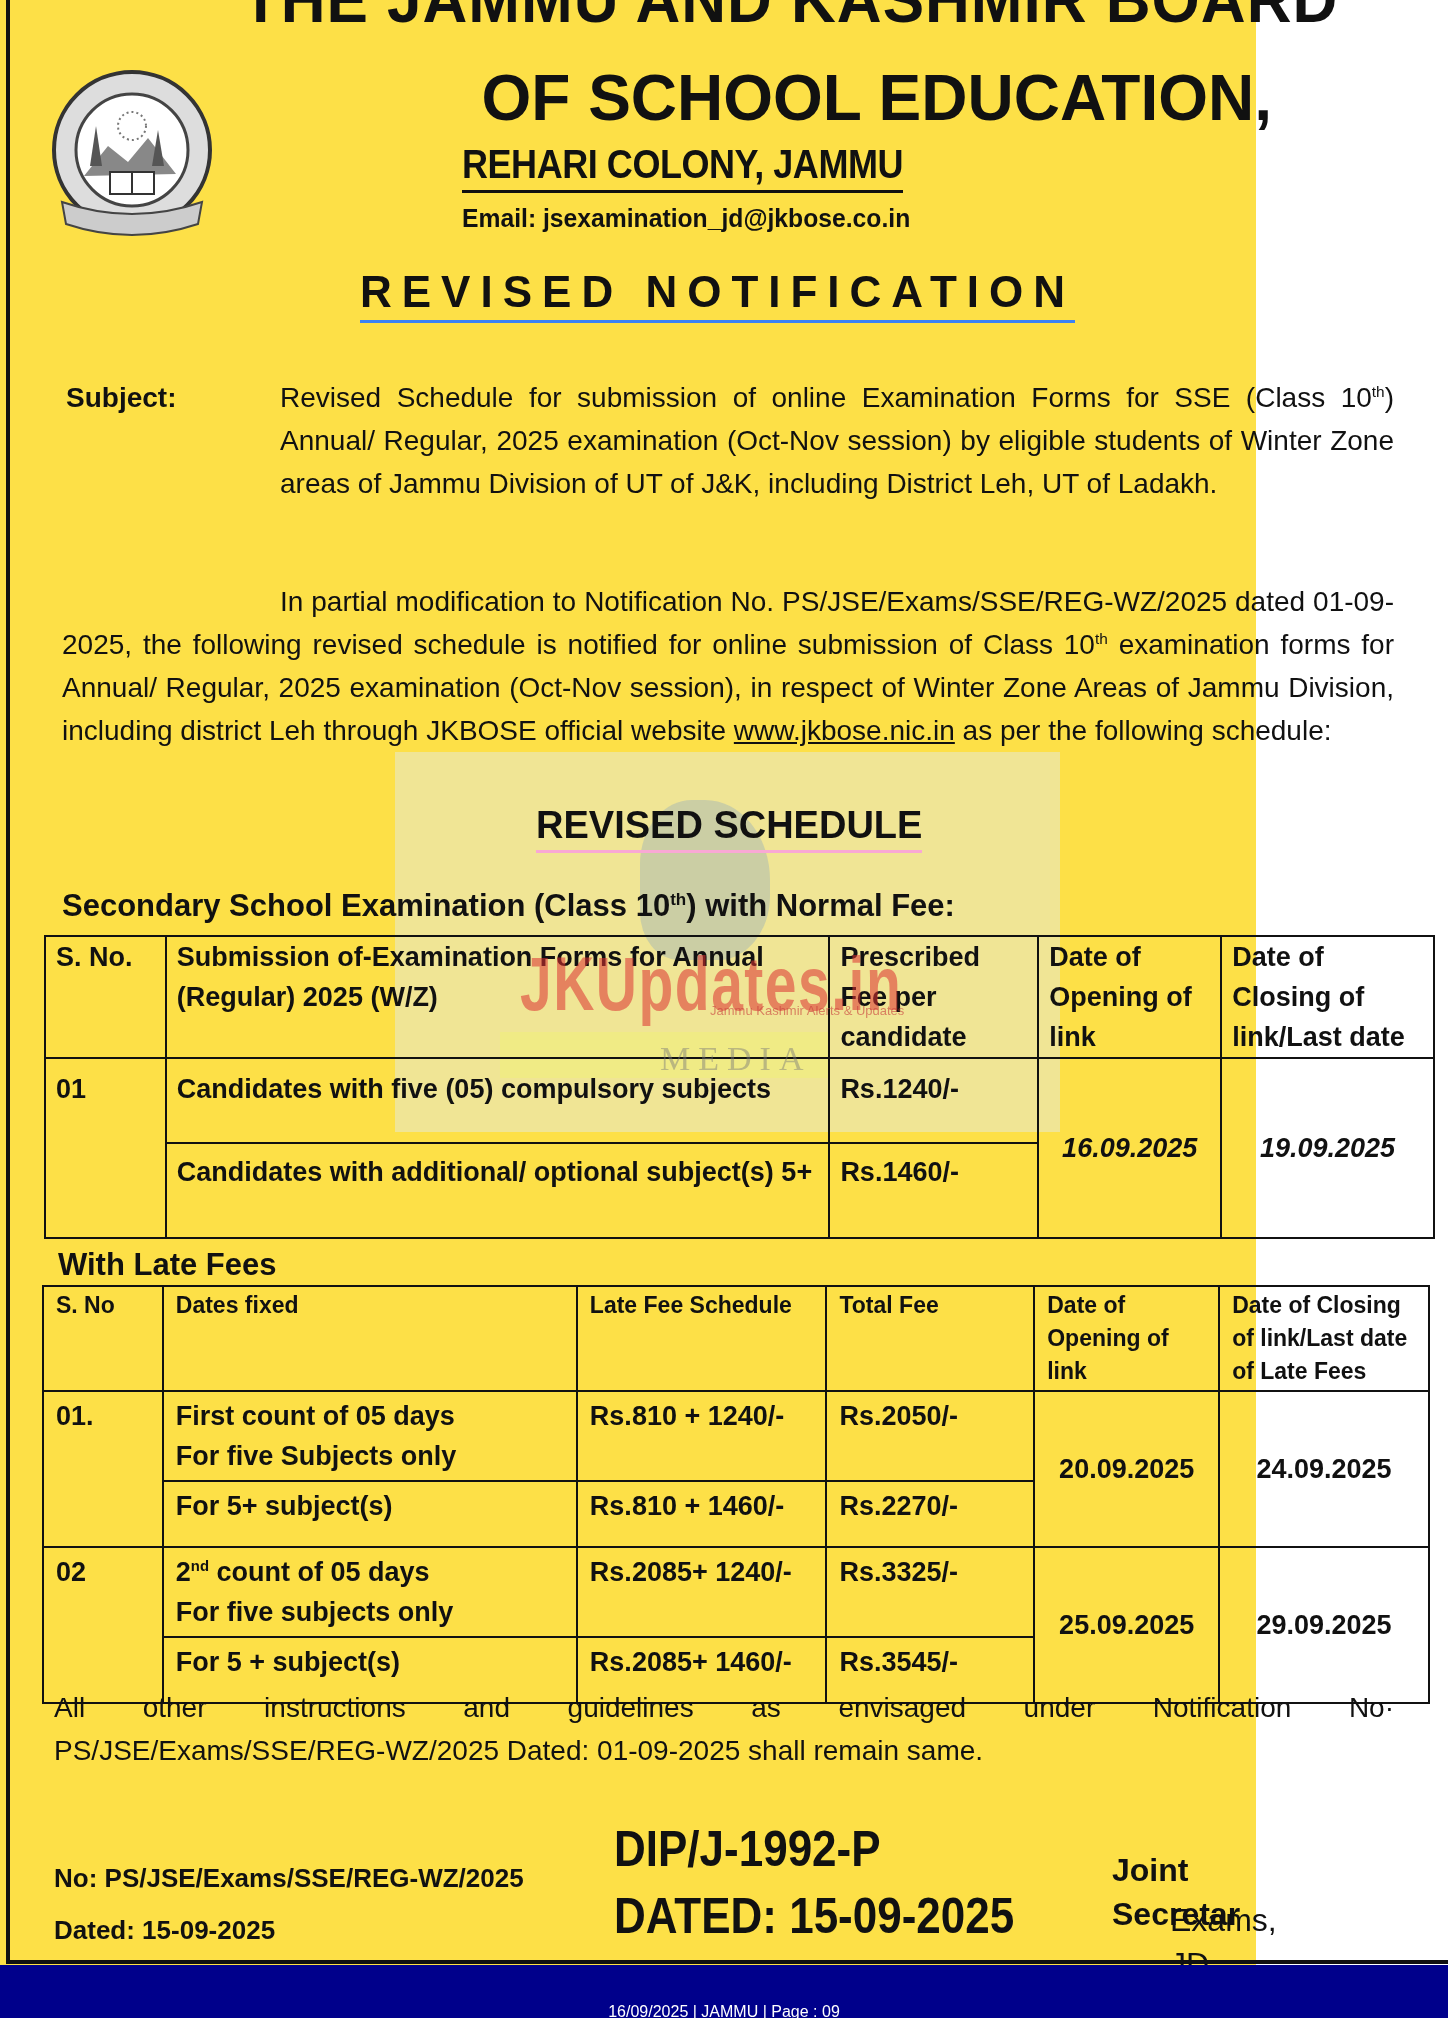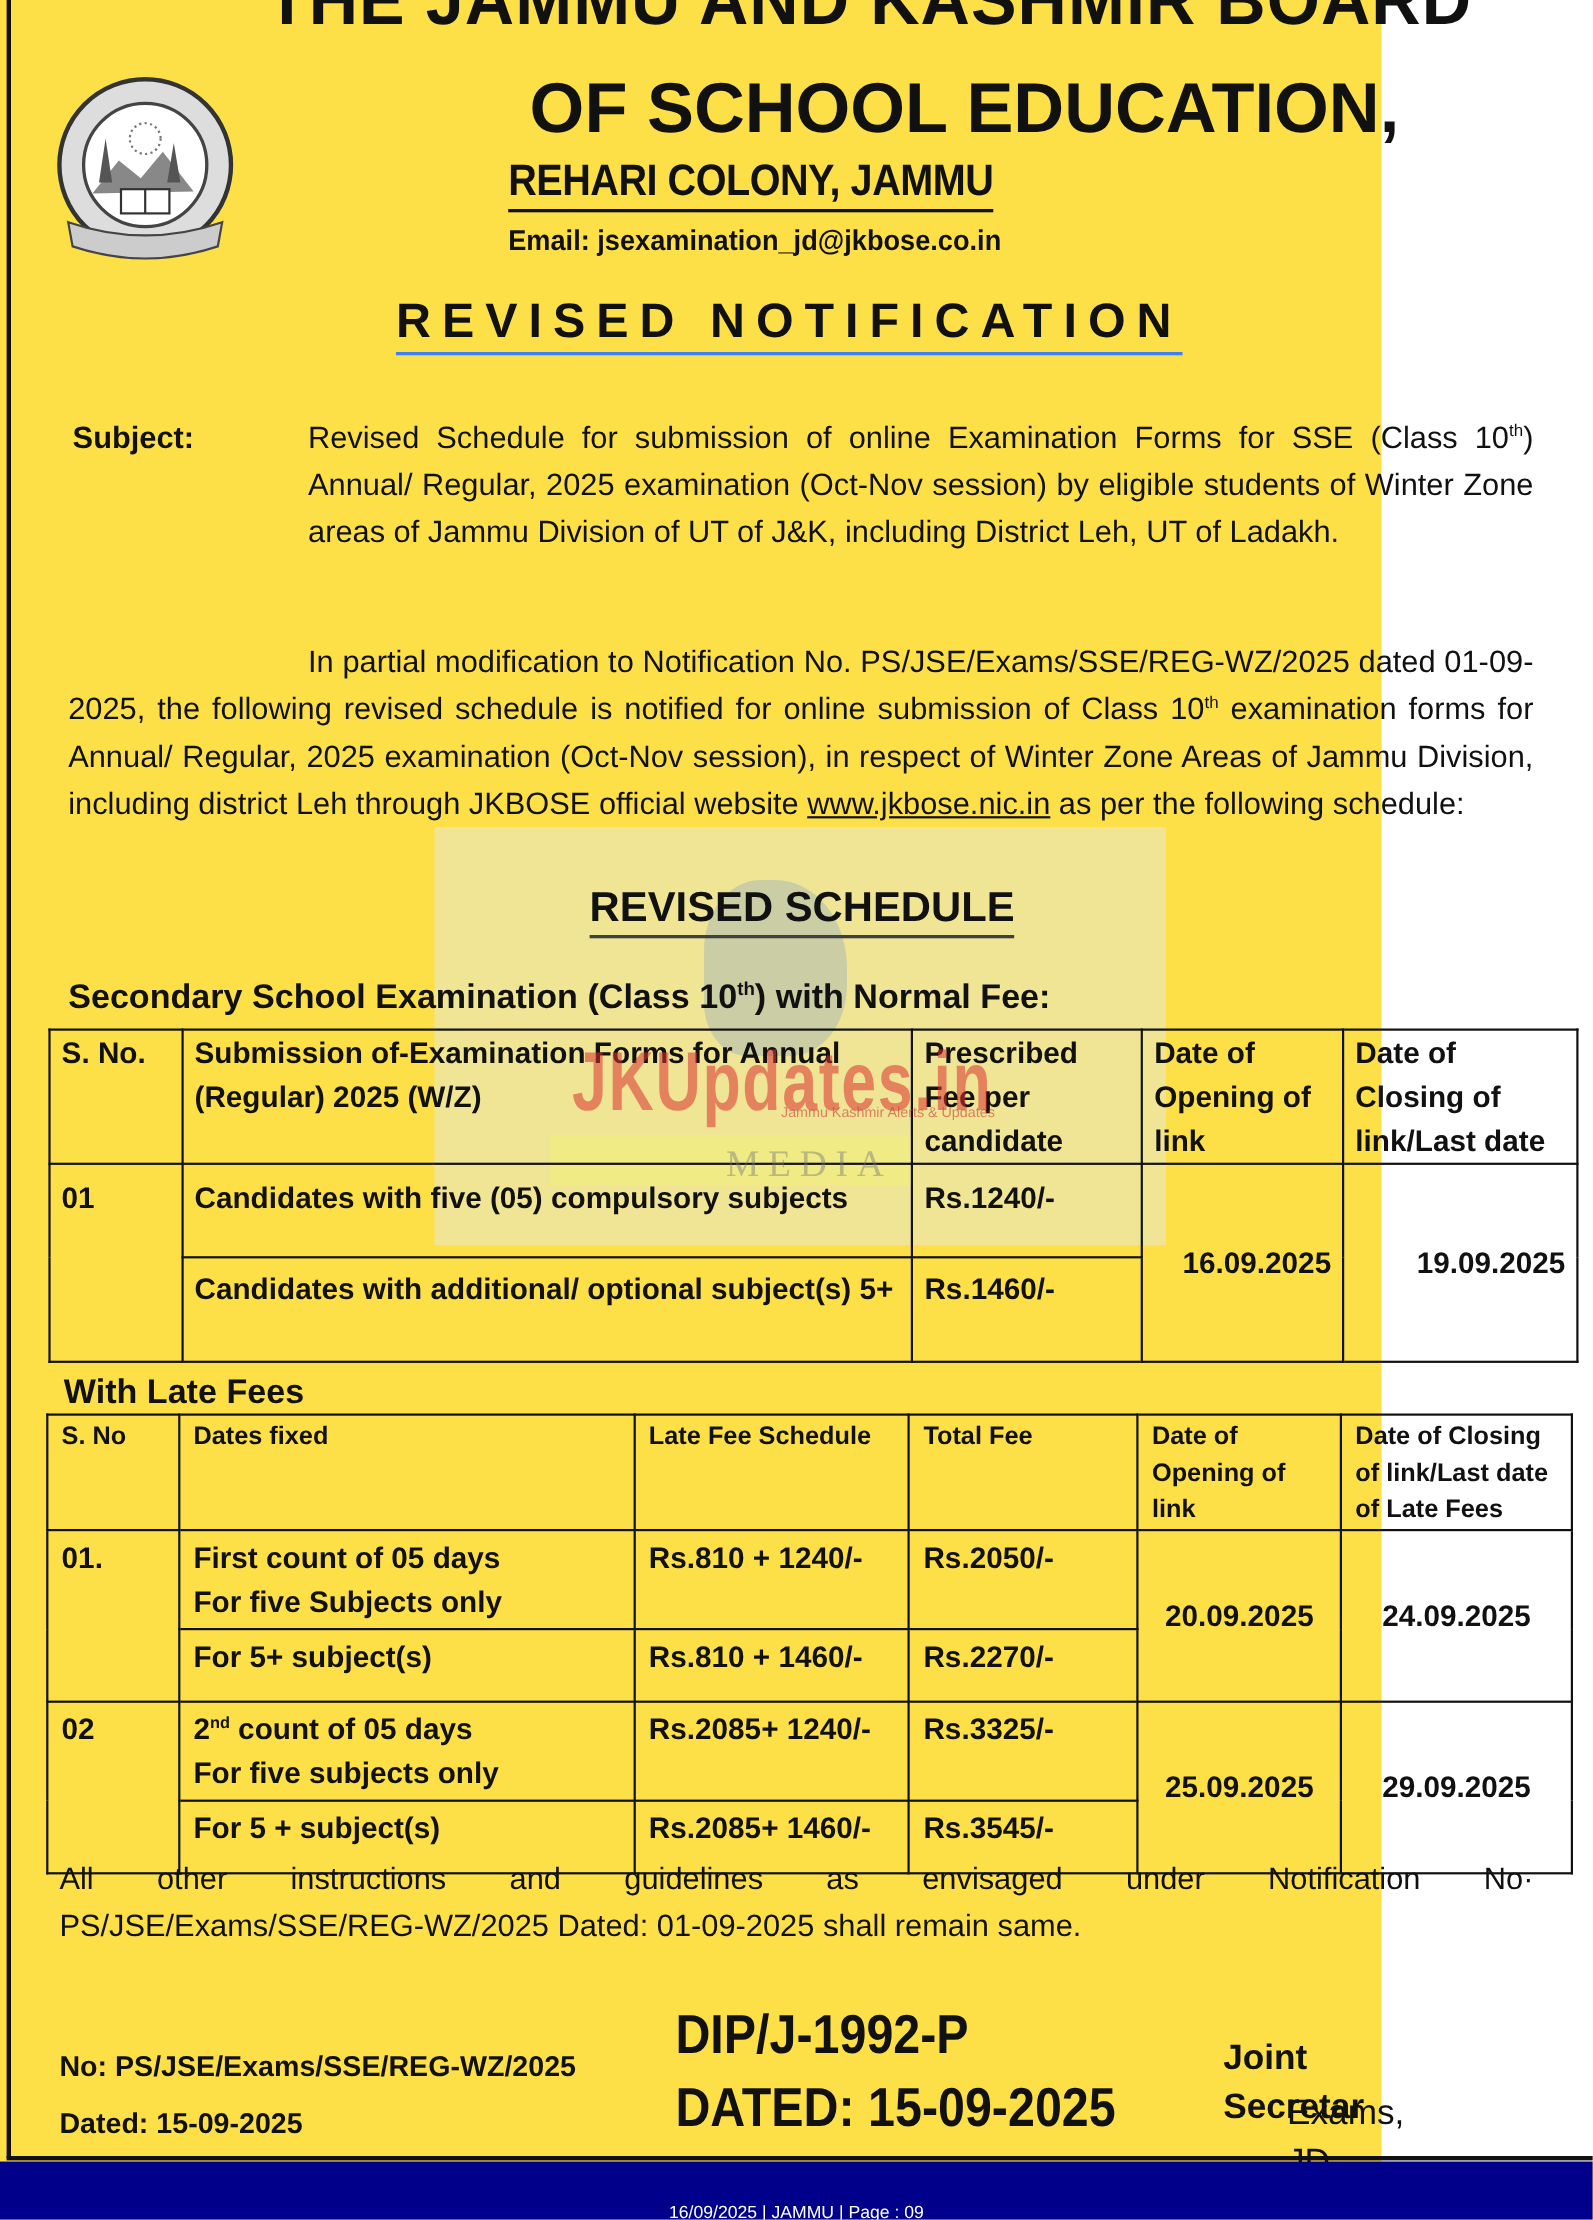--- a/index.html
+++ b/index.html
@@ -33,30 +33,30 @@
     sup { font-size: 0.55em; line-height: 0; vertical-align: super; }
 
     
     .wm-box { position: absolute; left: 395px; top: 752px; width: 665px; height: 380px; background: rgba(225,235,245,0.45); }
     .wm-map { position: absolute; left: 640px; top: 800px; width: 130px; height: 160px; background: rgba(90,140,210,0.25); border-radius: 40% 50% 40% 30%; }
     .wm-brand { position: absolute; left: 520px; top: 940px; font-size: 76px; font-weight: bold; color: rgba(220,50,50,0.55); letter-spacing: 2px; transform: scaleX(0.75); transform-origin: left; }
     .wm-tagline { position: absolute; left: 710px; top: 1003px; font-size: 13px; color: rgba(200,60,60,0.6); }
     .wm-media { position: absolute; left: 660px; top: 1040px; font-size: 34px; font-family: "Liberation Serif", serif; color: rgba(120,120,120,0.45); letter-spacing: 8px; }
     .wm-highlight { position: absolute; left: 500px; top: 1032px; width: 330px; height: 46px; background: rgba(240,240,120,0.55); }
 
-    .sched-title { position: absolute; left: 536px; top: 800px; font-size: 38px; font-weight: bold; line-height: 50px; border-bottom: 3px solid #404040; }
+    .sched-title { position: absolute; left: 536px; top: 800px; font-size: 38px; font-weight: bold; line-height: 50px; border-bottom: 3px solid #f9a8d4; }
     .table1-caption { position: absolute; left: 62px; top: 884px; font-size: 31px; font-weight: bold; line-height: 44px; }
 
     table { position: absolute; border-collapse: collapse; }
     td, th { border: 2.5px solid #111; vertical-align: top; text-align: left; font-weight: bold; }
 
     .t1 { left: 44px; top: 935px; width: 1391px; font-size: 27px; line-height: 40px; }
     .t1 th { padding: 0 10px; height: 122px; font-weight: bold; }
     .t1 td { padding: 0 10px; }
-    .t1 .date-cell { vertical-align: middle; text-align: right; }
+    .t1 .date-cell { vertical-align: middle; text-align: center; font-style: italic; }
 
     .late-caption { position: absolute; left: 58px; top: 1243px; font-size: 31px; font-weight: bold; line-height: 44px; }
     .t2 { left: 42px; top: 1285px; width: 1388px; font-size: 23px; line-height: 33px; }
     .t2 th { padding: 2px 12px; height: 98px; font-size: 23px; }
     .t2 td { padding: 4px 12px; font-size: 27px; line-height: 40px; margin-top: 19px; }
     .t2 .date-cell { vertical-align: middle; text-align: center; }
 
     .closing { position: absolute; left: 54px; top: 1686px; width: 1340px; font-size: 28px; line-height: 43px; text-align: justify; text-align-last: justify; }
     .closing2 { position: absolute; left: 54px; top: 1729px; font-size: 28px; line-height: 43px; }
 

